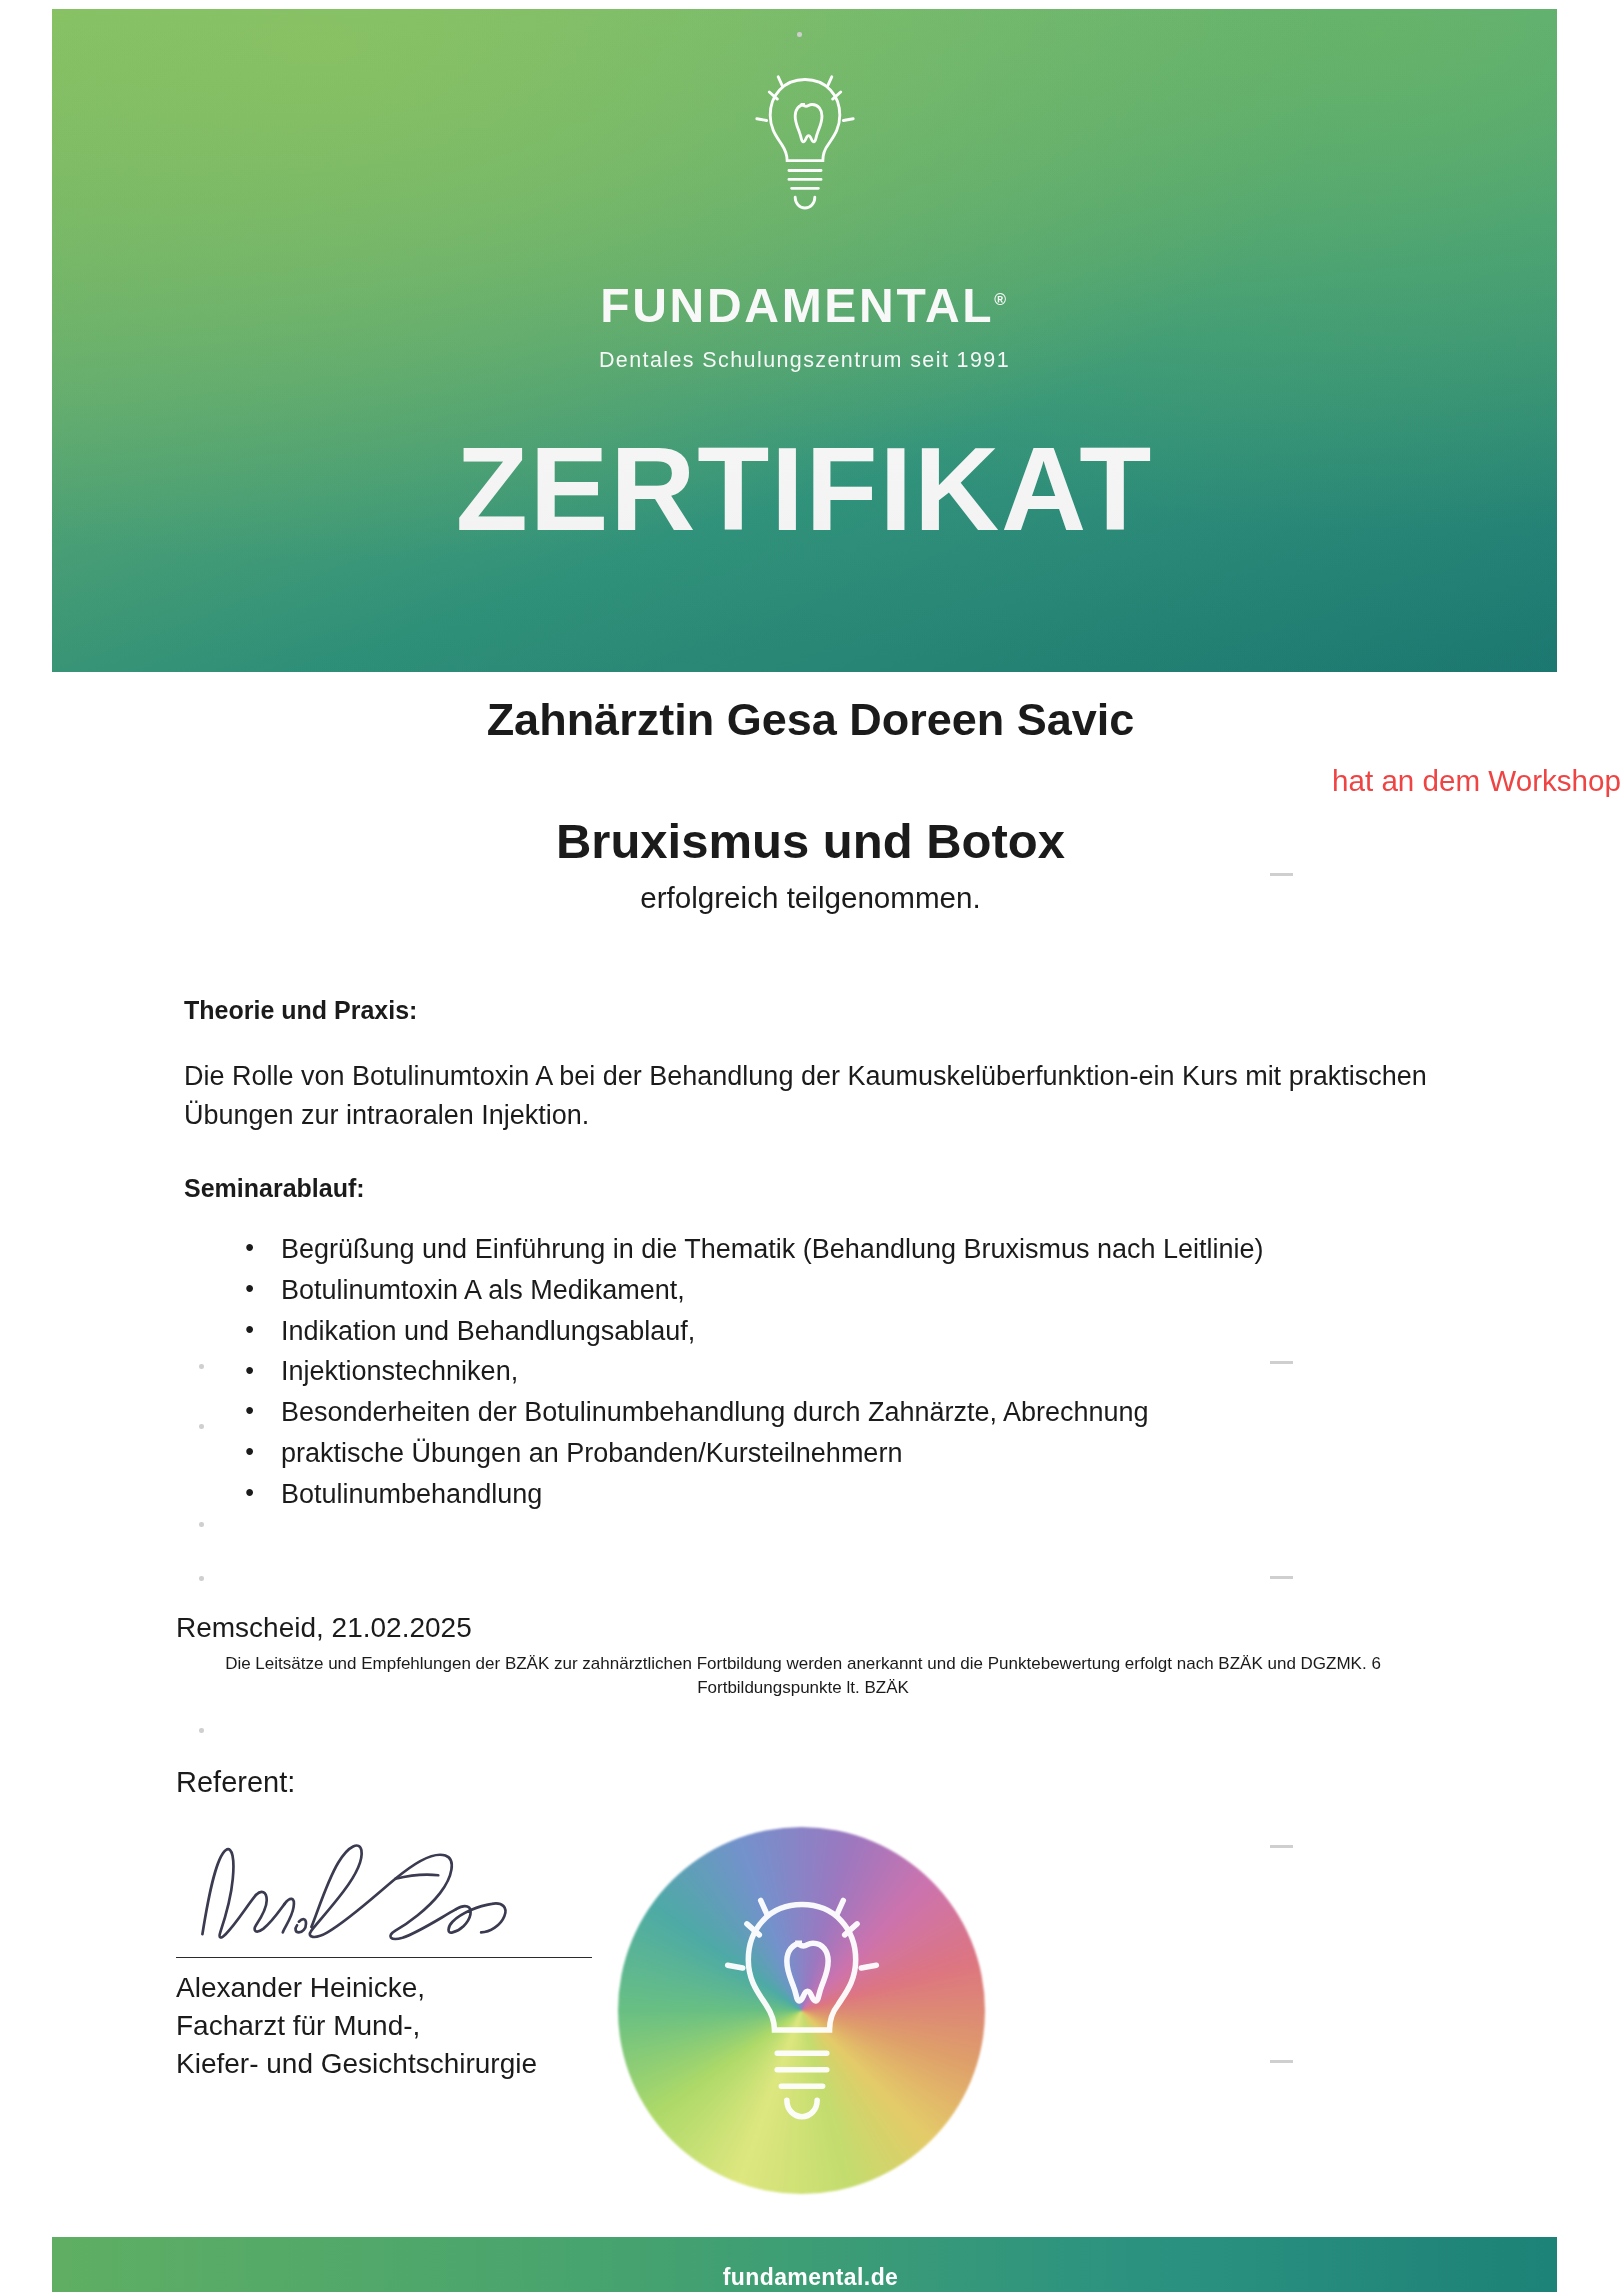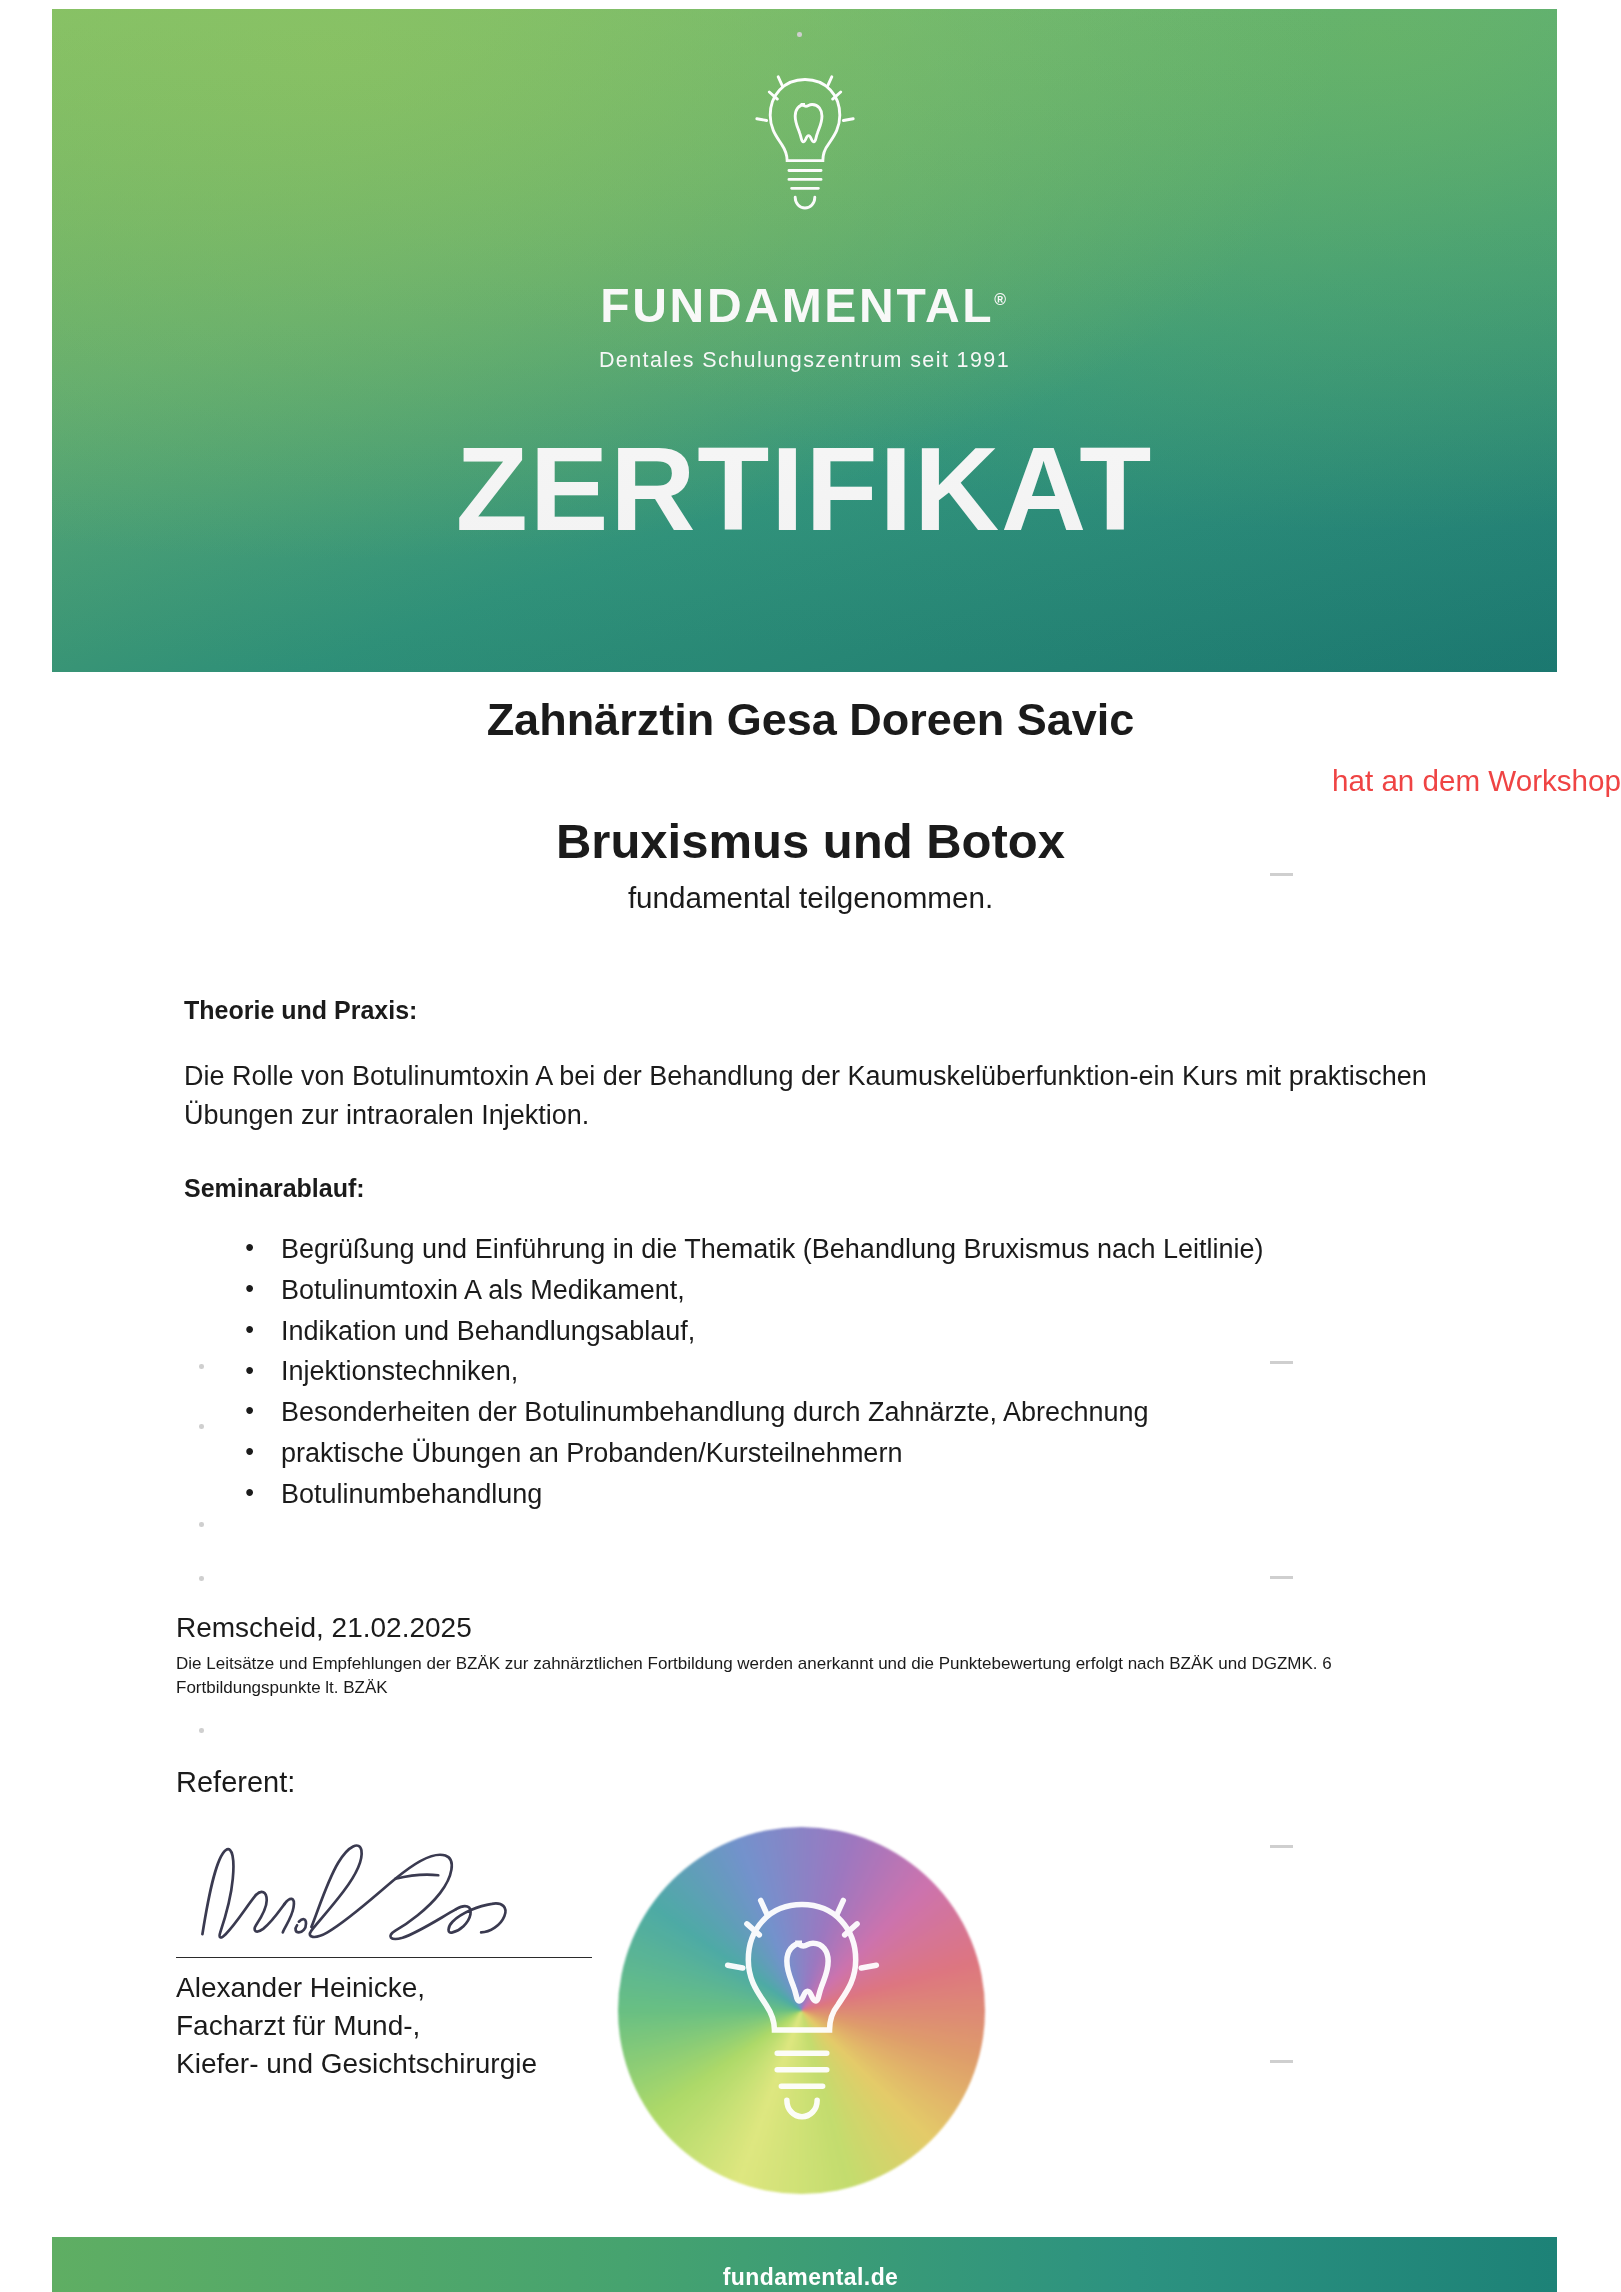--- a/index.html
+++ b/index.html
@@ -174,20 +174,21 @@
     color: #1b1b1b;
   }
   .fineprint {
     position: absolute;
     left: 176px;
     top: 1652px;
     width: 1254px;
     font-size: 17px;
     line-height: 24px;
     color: #1b1b1b;
+    text-align: center;
   }
   .referent-label {
     position: absolute;
     left: 176px;
     top: 1766px;
     font-size: 29px;
     color: #1b1b1b;
   }
 
   
@@ -316,21 +317,21 @@
       </g>
     </svg>
     <div class="brand"><span>FUNDAMENTAL</span><sup>®</sup></div>
     <div class="brand-sub">Dentales Schulungszentrum seit 1991</div>
     <div class="zertifikat">ZERTIFIKAT</div>
   </div>
 
   <div class="recipient">Zahnärztin Gesa Doreen Savic</div>
   <div class="recipient-sub">hat an dem Workshop</div>
   <div class="course-title">Bruxismus und Botox</div>
-  <div class="course-sub">fundamental teilgenommen.</div>
+  <div class="course-sub">erfolgreich teilgenommen.</div>
 
   <div class="body-wrap">
     <p class="h-bold">Theorie und Praxis:</p>
     <p class="para">Die Rolle von Botulinumtoxin A bei der Behandlung der Kaumuskelüberfunktion-ein Kurs mit praktischen Übungen zur intraoralen Injektion.</p>
     <p class="h-bold2">Seminarablauf:</p>
     <ul class="agenda">
       <li>Begrüßung und Einführung in die Thematik (Behandlung Bruxismus nach Leitlinie)</li>
       <li>Botulinumtoxin A als Medikament,</li>
       <li>Indikation und Behandlungsablauf,</li>
       <li>Injektionstechniken,</li>

